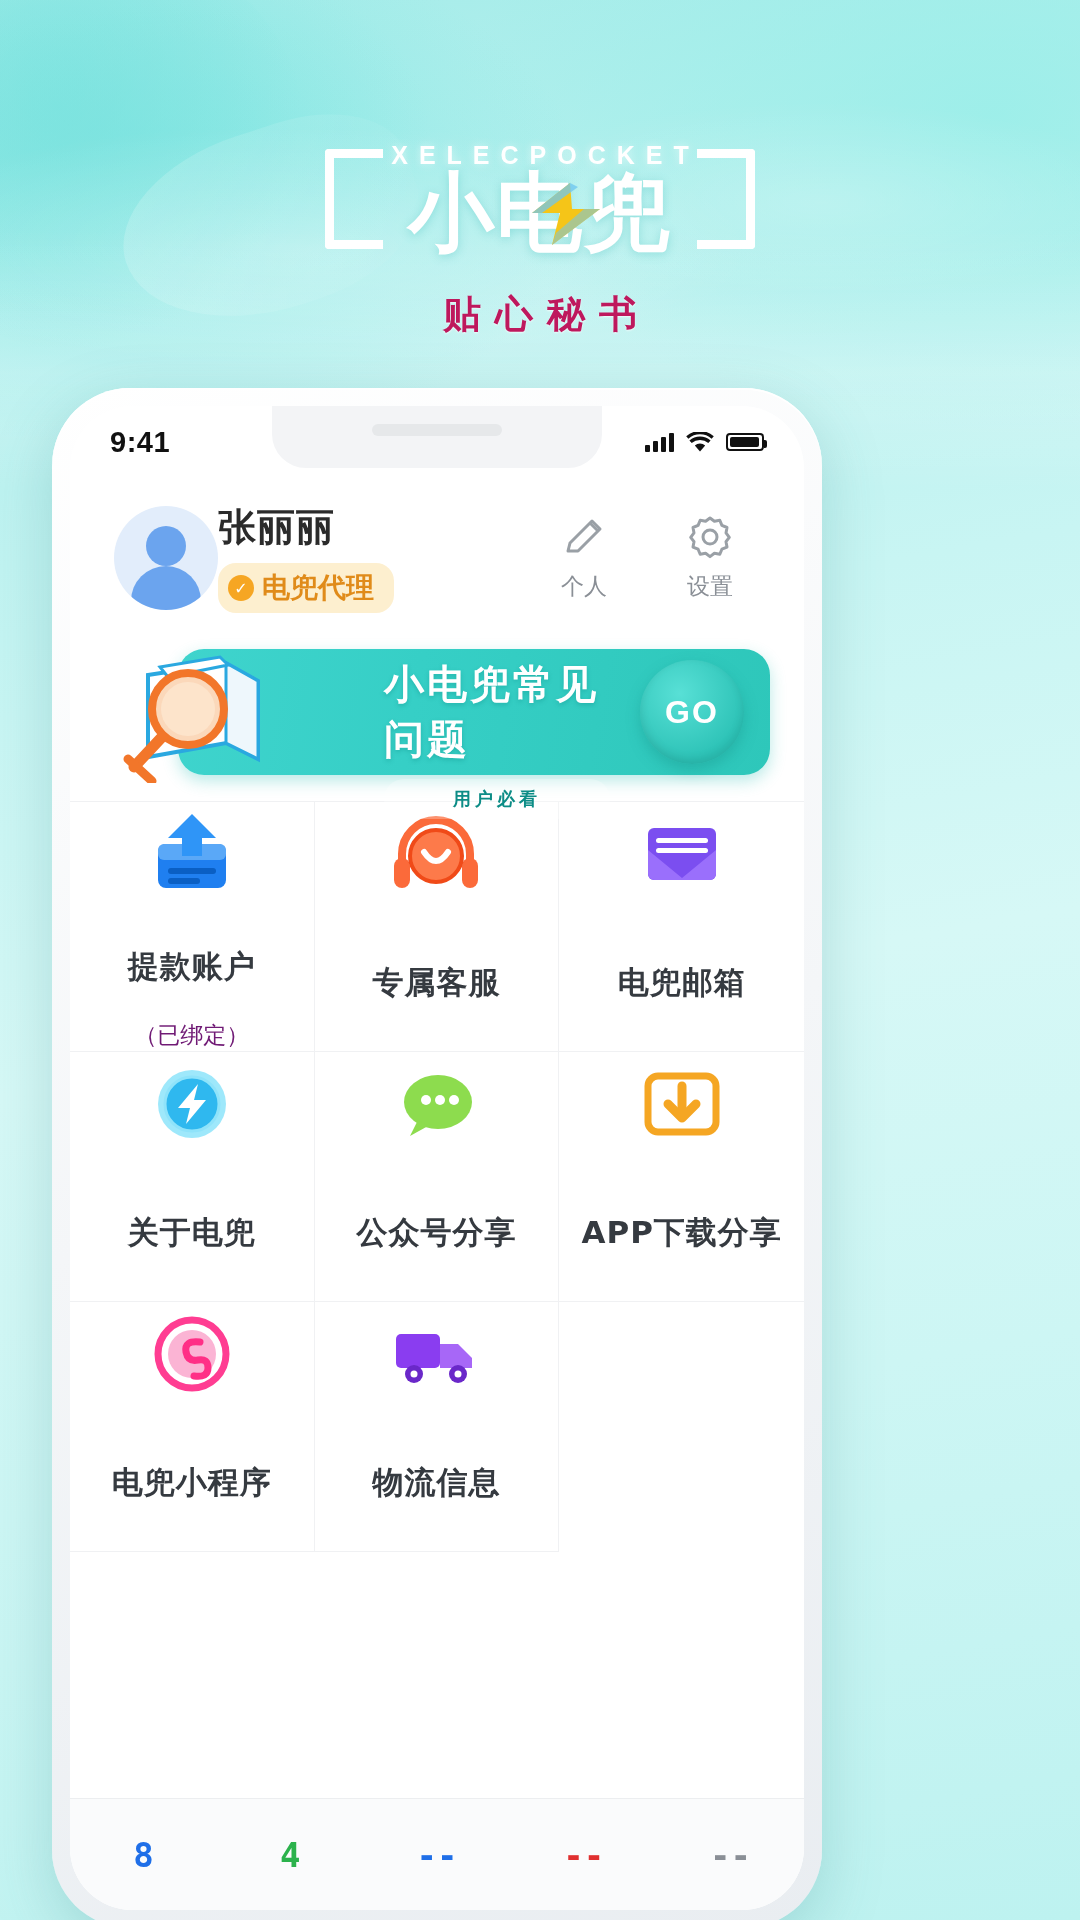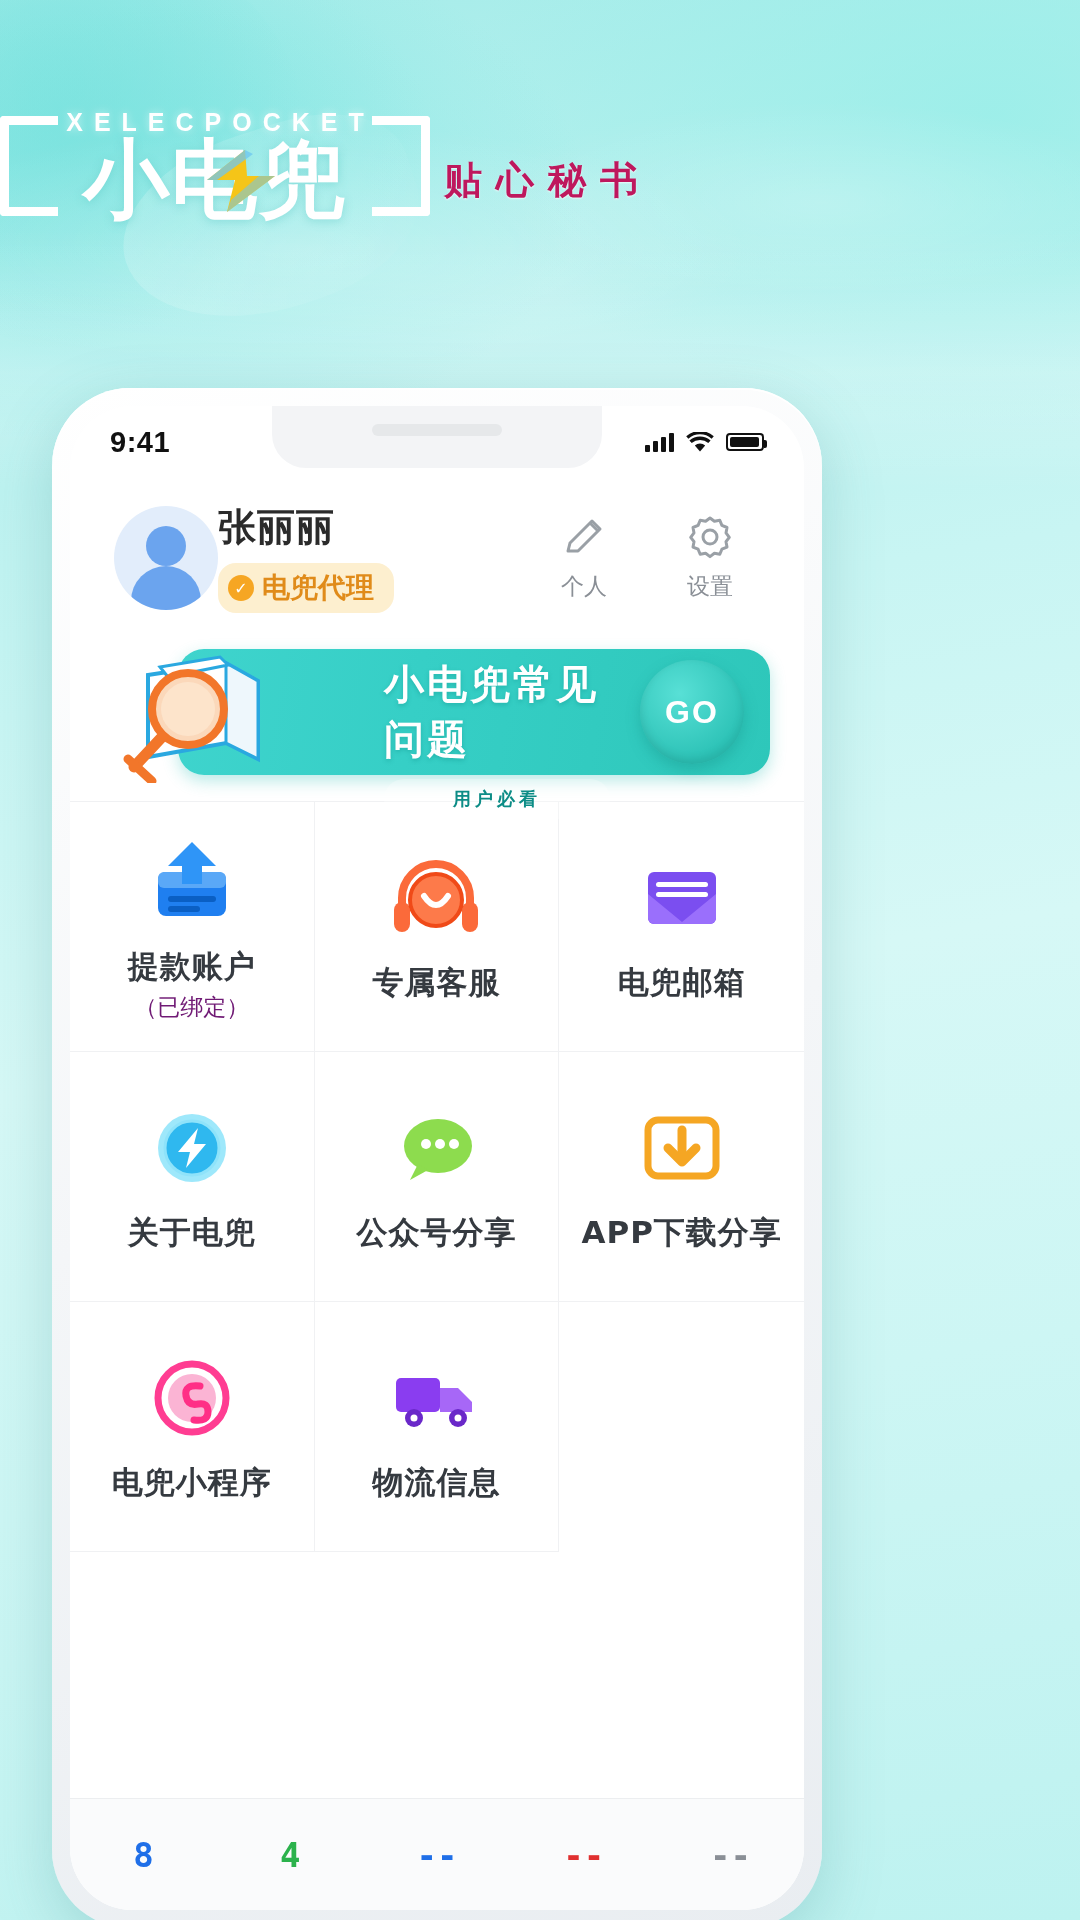--- a/index.html
+++ b/index.html
@@ -43,22 +43,22 @@
   }
   .blob-b {
     position:absolute; left:120px; top:130px; width:300px; height:180px;
     transform:rotate(-18deg);
     background:linear-gradient(120deg, rgba(255,255,255,.20), rgba(255,255,255,0));
     border-radius:50% 40% 45% 55%;
   }
 
   
   .logo-wrap {
-    position:absolute; left:0; top:104px; width:100%;
-    display:flex; flex-direction:row; align-items:center;
+    position:absolute; left:0; top:137px; width:100%;
+    display:flex; flex-direction:column; align-items:center;
   }
   .logo {
     position:relative; width:430px; height:128px;
     display:flex; align-items:center; justify-content:center;
   }
   .brk {
     position:absolute; width:58px; height:100px;
     border:9px solid #ffffff;
   }
   .brk.l { left:0; top:12px; border-right:none; border-radius:4px 0 0 4px; }
@@ -216,24 +216,24 @@
   }
 
   
   .grid {
     margin-top:18px;
     display:grid; grid-template-columns:repeat(3,1fr);
     border-top:1px solid #f0f1f3;
   }
   .cell {
     height:250px;
-    display:flex; flex-direction:column; align-items:center; justify-content:center;
+    display:flex; flex-direction:column; align-items:center; justify-content:space-between;
     border-right:1px solid #f0f1f3;
     border-bottom:1px solid #f0f1f3;
-    gap:0;
+    gap:18px;
   }
   .cell:nth-child(3n){border-right:none;}
   .cell-ico { height:104px; display:flex; align-items:center; justify-content:center; }
   .cell-label {
     font-size:31px; color:#353a40; font-weight:600; letter-spacing:1px; margin-top:12px;
     font-family:"DejaVu Sans","Liberation Sans",sans-serif;
   }
   .cell-sub { font-size:23px; color:#701a75; margin-top:4px;
     font-family:"DejaVu Sans","Liberation Sans",sans-serif; }
 

